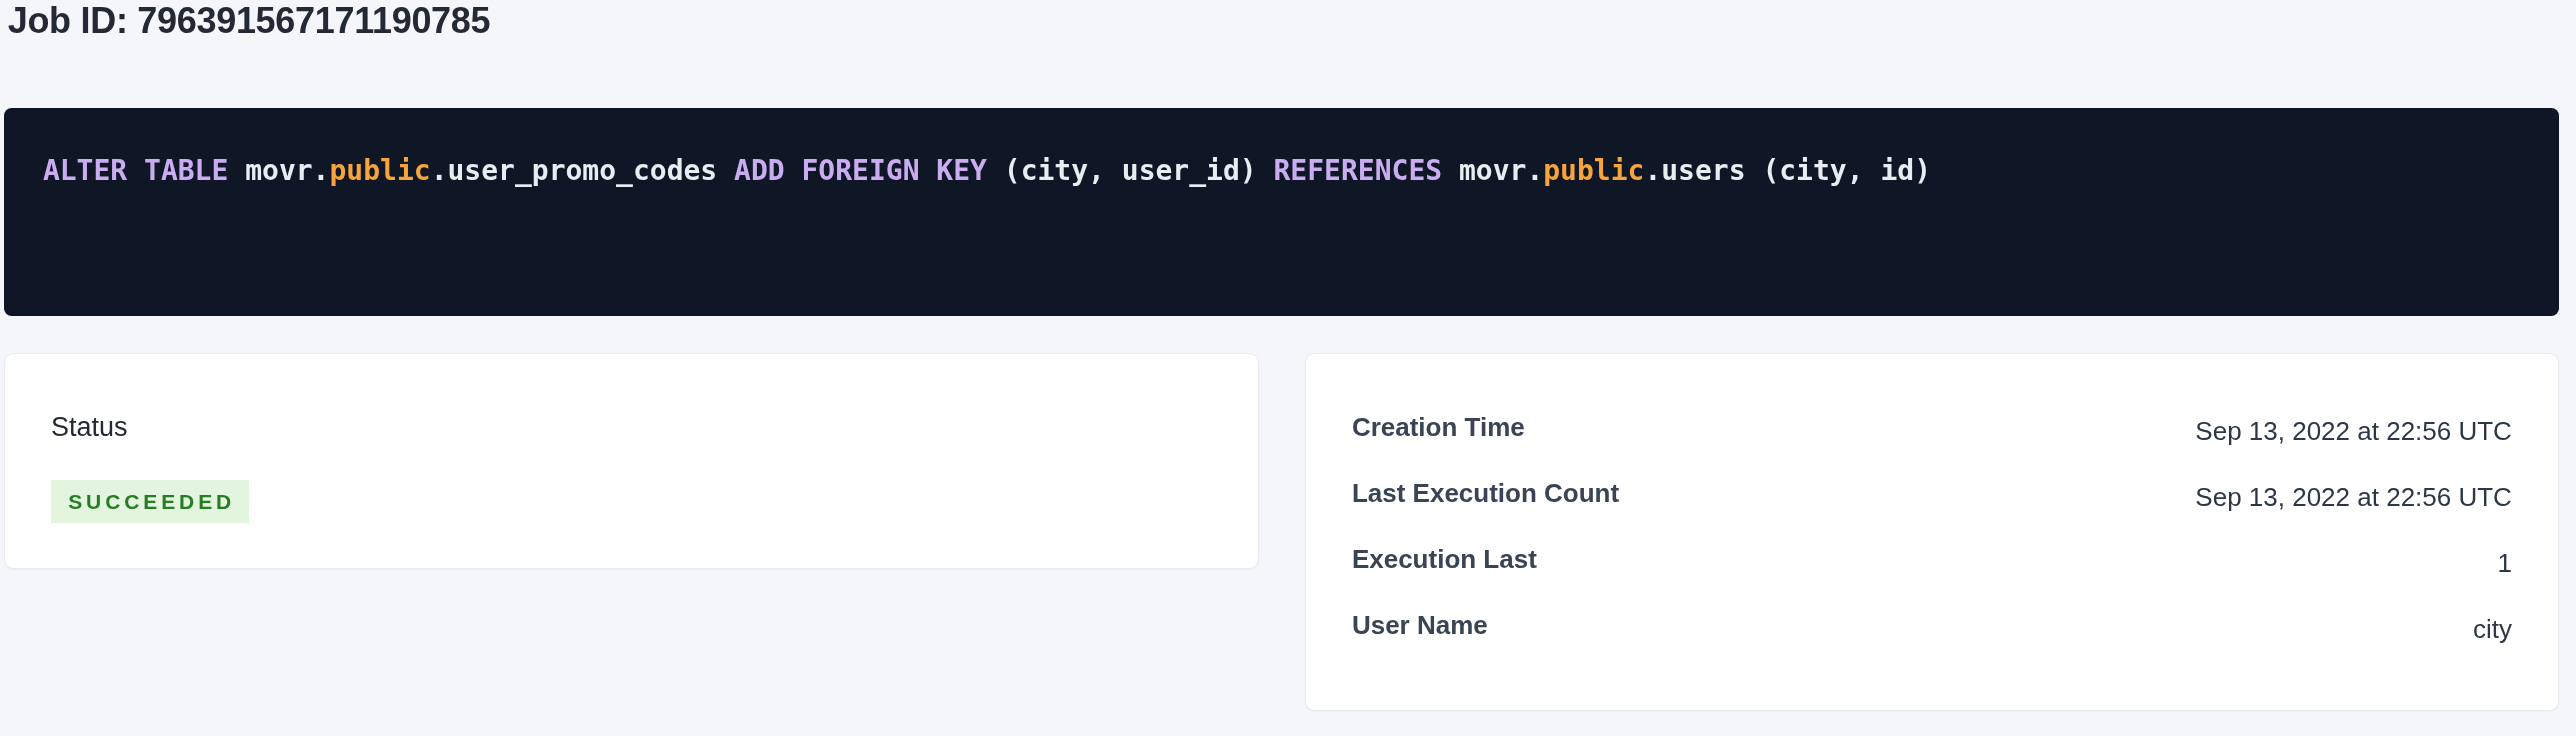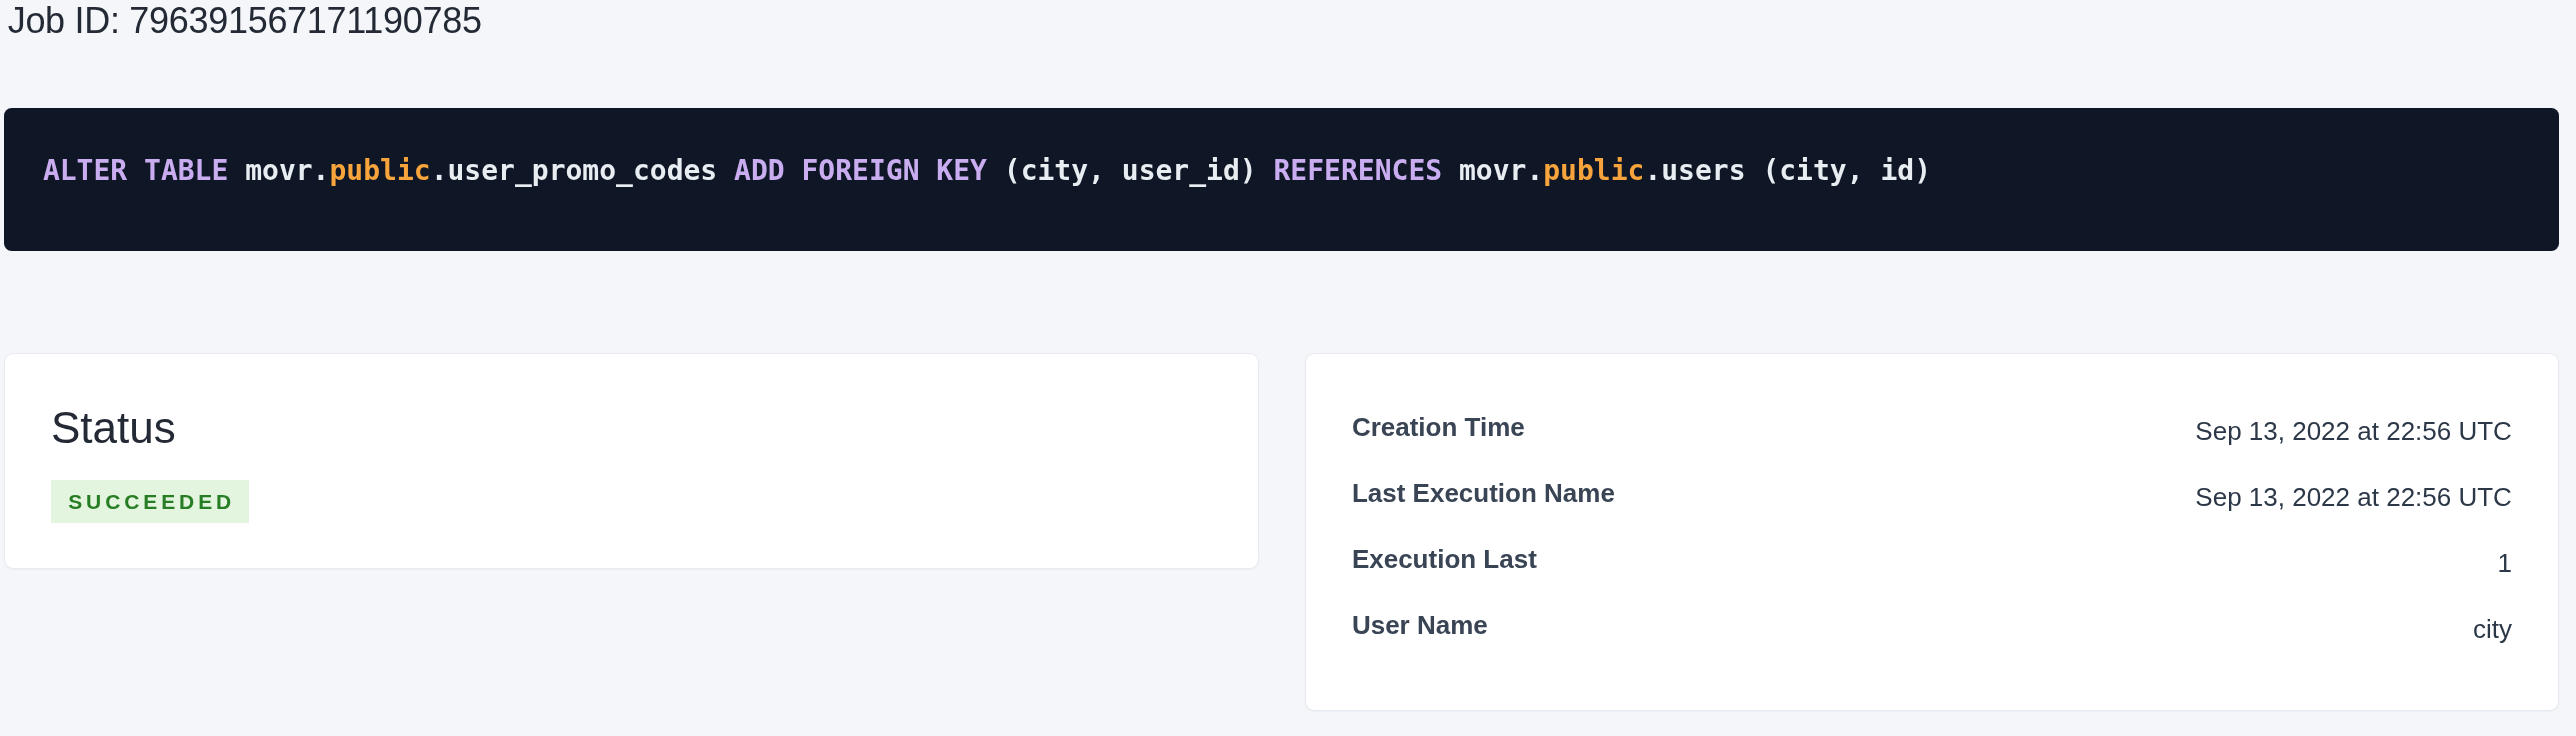--- a/index.html
+++ b/index.html
@@ -20,29 +20,29 @@
     background: var(--page-bg);
     font-family: "Liberation Sans", sans-serif;
     overflow: hidden;
     position: relative;
   }
   .job-title {
     position: absolute;
     left: 7.7px; top: 0;
     margin: 0;
     font-size: 36px;
-    font-weight: 400;
+    font-weight: 700;
     line-height: 42px;
     letter-spacing: -0.3px;
     color: var(--heading-color);
   }
   .sql-box {
     position: absolute;
     left: 3.9px; top: 108px;
-    width: 2555px; height: 143px;
+    width: 2555px; height: 208px;
     background: var(--sql-bg);
     border-radius: 7.7px;
     padding: 44px 39px;
   }
   .sql-code {
     font-family: "DejaVu Sans Mono", monospace;
     font-weight: 700;
     font-size: 28px;
     line-height: 37px;
     white-space: pre-wrap;
@@ -65,21 +65,21 @@
     border-radius: 9.6px;
     box-shadow: 0 1px 1.9px rgba(36, 42, 53, 0.04);
   }
   .status-card {
     width: 1255px;
     height: 216px;
     padding: 54px 46px 0 46px;
   }
   .card-title {
     margin: 0;
-    font-size: 44px;
+    font-size: 27px;
     font-weight: 400;
     line-height: 39px;
     color: var(--heading-color);
   }
   .badge {
     display: inline-block;
     margin-top: 33px;
     padding: 9.6px 13.5px 9.6px 17.3px;
     border-radius: 0;
     font-size: 21px;
@@ -131,21 +131,21 @@
       <span class="badge" style="color: rgb(38, 125, 36); background: rgb(227, 245, 223);">SUCCEEDED</span>
     </section>
 
     <section class="card details-card">
       <div class="detail-rows">
           <div class="detail-row">
             <span class="detail-label">Creation Time</span>
             <span class="detail-value">Sep 13, 2022 at 22:56 UTC</span>
           </div>
           <div class="detail-row">
-            <span class="detail-label">Last Execution Name</span>
+            <span class="detail-label">Last Execution Count</span>
             <span class="detail-value">Sep 13, 2022 at 22:56 UTC</span>
           </div>
           <div class="detail-row">
             <span class="detail-label">Execution Last</span>
             <span class="detail-value">1</span>
           </div>
           <div class="detail-row">
             <span class="detail-label">User Name</span>
             <span class="detail-value">city</span>
           </div>

